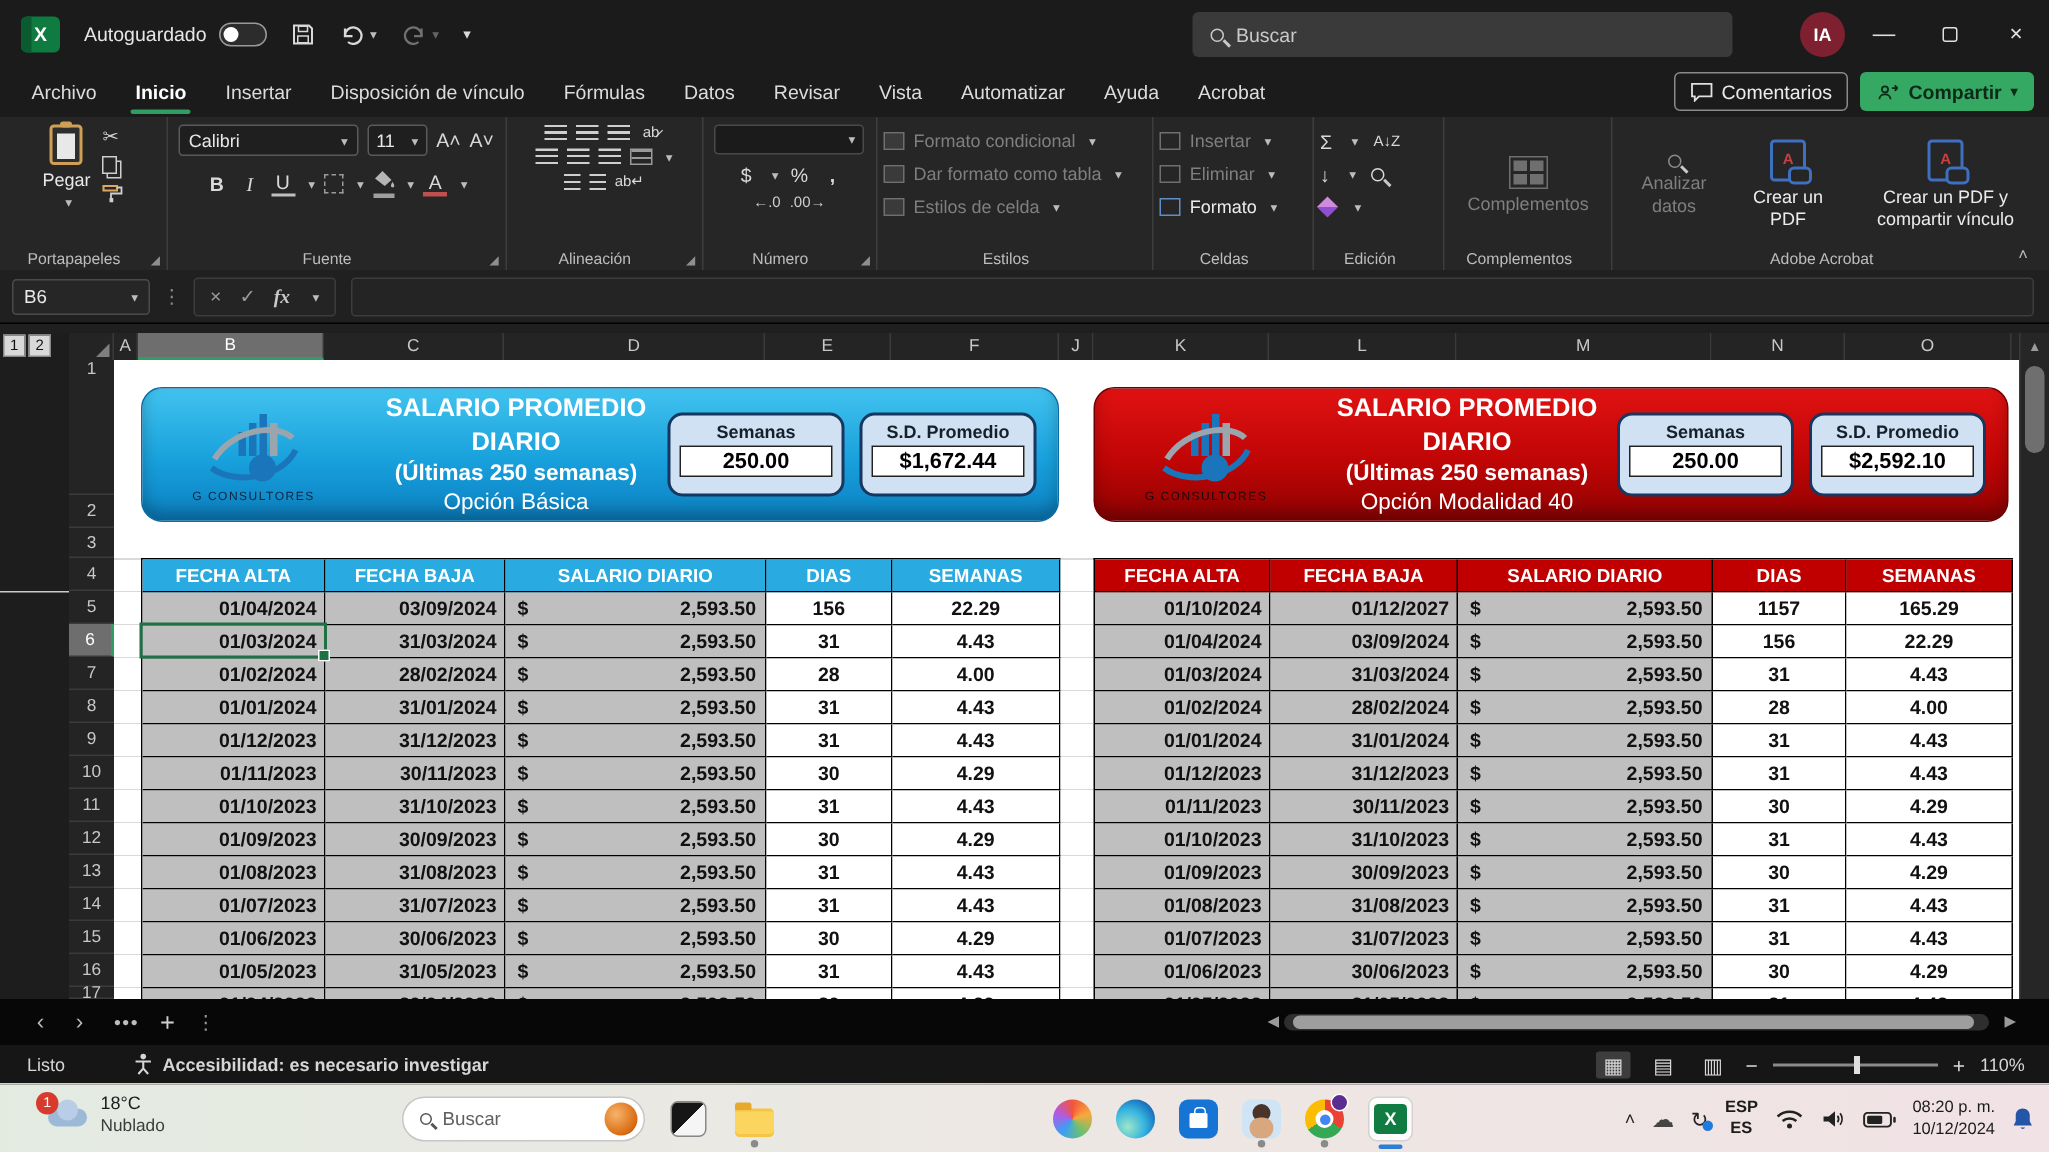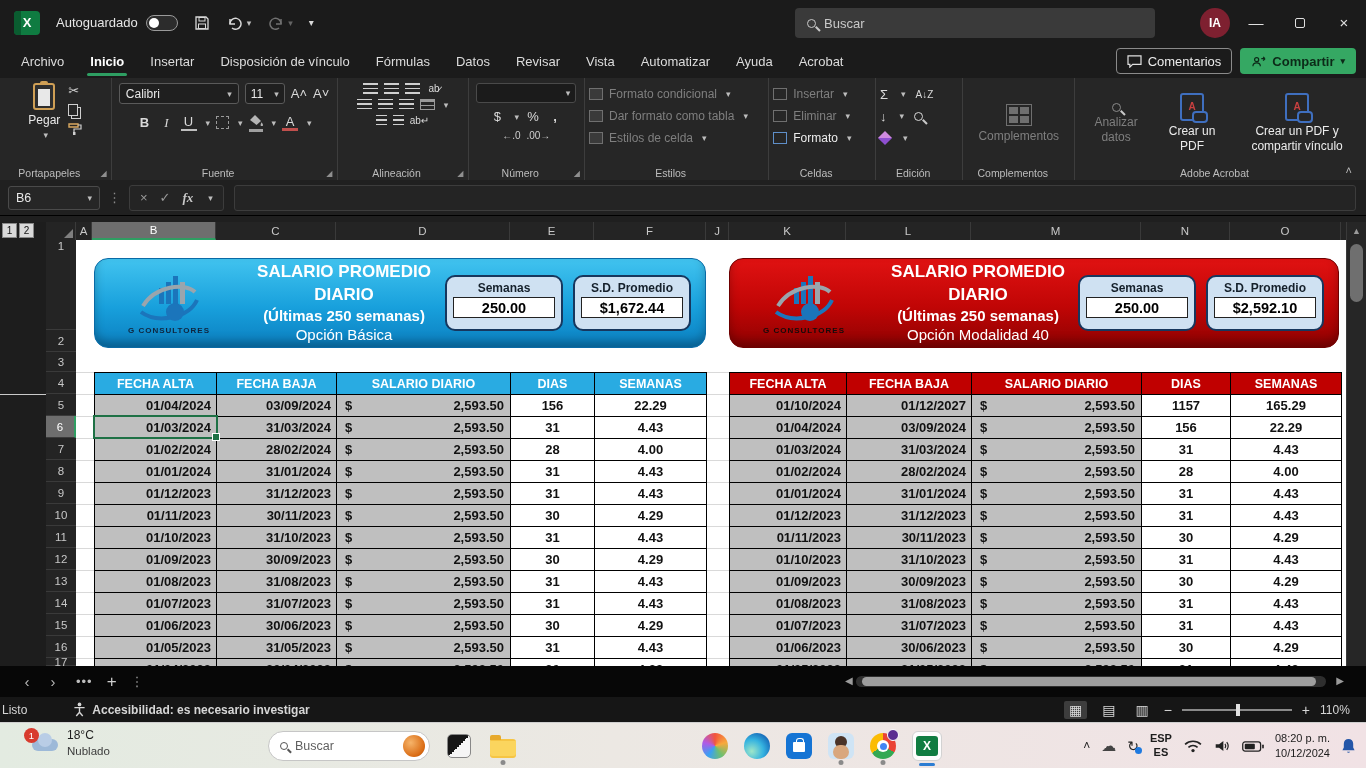--- a/index.html
+++ b/index.html
@@ -97,21 +97,21 @@
   .stripJ{position:absolute;left:630px;top:132px;width:23px;height:294px;background:repeating-linear-gradient(to bottom,#d9d9d9 0 1px,transparent 1px 22px)}
   .vscroll{position:absolute;left:1346px;top:0;width:20px;height:444px;background:#262626;border-left:1px solid #3a3a3a}
   .varrow{height:18px;display:flex;align-items:center;justify-content:center;color:#9a9a9a;font-size:9px}
   .vthumb{position:absolute;left:3px;top:22px;width:13px;height:58px;background:#6f6f6f;border-radius:7px}
 
   
   .banner{position:absolute;top:18px;height:90px;border-radius:14px;display:flex;align-items:center;box-shadow:inset 0 -6px 10px rgba(0,0,0,.25)}
   .banner.blue{left:18px;width:612px;background:linear-gradient(180deg,#41c3ef 0%,#18a0dc 55%,#0b7fc0 100%);border:1px solid #0a6aa5}
   .banner.red{left:653px;width:610px;background:linear-gradient(180deg,#e01212 0%,#c00505 55%,#8f0202 100%);border:1px solid #6e0000}
   .logo{width:148px;display:flex;flex-direction:column;align-items:center;justify-content:center}
-  .logotext{font-size:8px;letter-spacing:1px;font-weight:bold;color:#10243c}
+  .logotext{font-size:8px;letter-spacing:1px;font-weight:normal;color:#10243c}
   .banner.red .logotext{color:#140b0b}
   .btitles{flex:1;text-align:center;color:#fff;line-height:1.3}
   .bt1{font-size:17px;font-weight:bold}
   .bt2{font-size:15px;font-weight:bold}
   .bt3{font-size:15px;font-weight:normal}
   .stats{display:flex;gap:10px;margin-right:14px}
   .stat{width:118px;height:56px;background:#cfe1f2;border:2px solid #17375e;border-radius:10px;display:flex;flex-direction:column;align-items:center;padding-top:4px}
   .statlabel{font-size:12px;font-weight:bold;color:#15202b}
   .statvalue{width:102px;height:21px;background:#fff;border:1px solid #222;margin-top:2px;font-size:14.5px;font-weight:bold;color:#000;display:flex;align-items:center;justify-content:center}
 
@@ -142,21 +142,21 @@
   .tabdots{color:#bdbdbd;font-size:13px;margin-left:10px;letter-spacing:1px}
   .addsheet{color:#cfcfcf;font-size:17px;margin-left:14px}
   .vdots{color:#9a9a9a;font-size:13px;margin-left:14px}
   .hscroll{position:absolute;left:856px;right:40px;top:10px;height:11px;background:#2e2e2e;border-radius:6px}
   .hthumb{position:absolute;left:6px;right:10px;top:1px;height:9px;background:#9e9e9e;border-radius:5px}
   .harrL{position:absolute;left:845px;top:9px;color:#9a9a9a;font-size:10px}
   .harrR{position:absolute;right:22px;top:9px;color:#9a9a9a;font-size:10px}
 
   
   .statusbar{position:absolute;left:0;top:697px;width:1366px;height:25px;background:#161616;display:flex;align-items:center;color:#d6d6d6;font-size:12px}
-  .ready{margin-left:2px}
+  .ready{margin-left:18px}
   .accwrap{display:flex;align-items:center;gap:6px;margin-left:46px;font-weight:bold}
   .sbright{position:absolute;right:8px;display:flex;align-items:center;gap:10px}
   .viewico{font-size:14px;color:#d9d9d9;padding:1px 5px}
   .viewico.on{background:#3d3d3d;border-radius:2px}
   .zoomtrack{width:110px;height:2px;background:#8a8a8a;position:relative}
   .zoomthumb{position:absolute;left:54px;top:-5px;width:4px;height:12px;background:#e0e0e0}
   .zsign{font-size:14px;color:#d9d9d9}
   .zlabel{width:38px;text-align:left}
 
   

